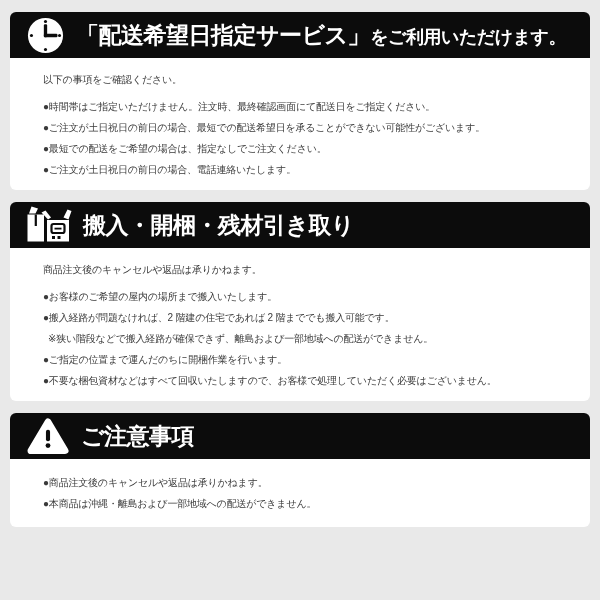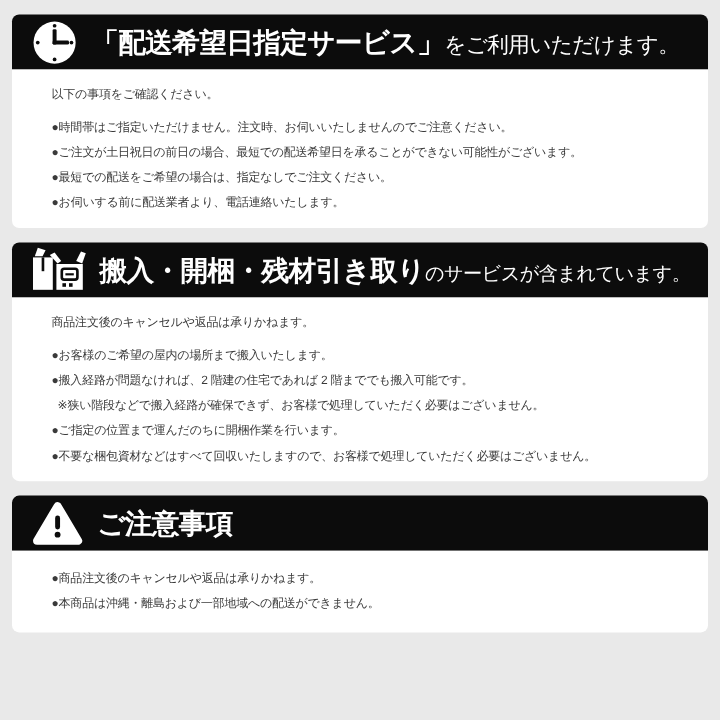--- a/index.html
+++ b/index.html
@@ -24,21 +24,21 @@
     border-radius:6px 6px 0 0;
     height:46px;
     display:flex;
     align-items:center;
     padding:0 14px 0 16px;
     gap:11px;
   }
   .banner .icon{flex:none;display:flex;align-items:center;}
   .banner .titles{display:flex;align-items:baseline;white-space:nowrap;}
   .t-large{font-size:23px;font-weight:bold;letter-spacing:-0.5px;}
-  .t-small{font-size:18px;font-weight:normal;letter-spacing:-0.5px;}
+  .t-small{font-size:18px;font-weight:bold;letter-spacing:-0.5px;}
   .t-small.sm{font-size:16px;}
   .panel{
     background:var(--panel-bg);
     border-radius:0 0 6px 6px;
     padding:11px 10px 10px 33px;
     font-size:10px;
     line-height:21px;
     letter-spacing:-0.2px;
   }
   .intro{margin-bottom:6px;}
@@ -67,33 +67,33 @@
       </span>
       <span class="titles">
         <span class="t-large">「配送希望日指定サービス」</span>
           <span class="t-small">をご利用いただけます。</span>
       </span>
     </div>
     <div class="panel">
       <p class="intro">以下の事項をご確認ください。</p>
       <div class="line">
           <span class="marker">●</span>
-          <span>時間帯はご指定いただけません。注文時、お伺いいたしませんのでご注意ください。</span>
+          <span>時間帯はご指定いただけません。注文時、最終確認画面にて配送日をご指定ください。</span>
         </div>
       <div class="line">
           <span class="marker">●</span>
           <span>ご注文が土日祝日の前日の場合、最短での配送希望日を承ることができない可能性がございます。</span>
         </div>
       <div class="line">
           <span class="marker">●</span>
           <span>最短での配送をご希望の場合は、指定なしでご注文ください。</span>
         </div>
       <div class="line">
           <span class="marker">●</span>
-          <span>お伺いする前に配送業者より、電話連絡いたします。</span>
+          <span>ご注文が土日祝日の前日の場合、電話連絡いたします。</span>
         </div>
     </div>
   </div>
 
   <div class="section">
     <div class="banner">
       <span class="icon">
         <svg width="46" height="40" viewBox="0 0 46 40" aria-hidden="true">
           <polygon points="3,8.5 5.5,1.5 12,3.5 9.5,8.5" fill="#ffffff"></polygon>
           <rect x="1.5" y="9.5" width="16.5" height="27" fill="#ffffff"></rect>
@@ -102,36 +102,35 @@
           <polygon points="42.5,14.5 45.5,6 41.5,4.5 37.5,12.5" fill="#ffffff"></polygon>
           <rect x="21" y="15" width="22" height="21.5" fill="#ffffff"></rect>
           <rect x="25.5" y="19" width="13" height="9" rx="2" fill="none" stroke="#0c0c0c" stroke-width="2.2"></rect>
           <rect x="28.5" y="22.7" width="7" height="1.8" fill="#0c0c0c"></rect>
           <rect x="26" y="31" width="3" height="3" fill="#0c0c0c"></rect>
           <rect x="31.5" y="31" width="3" height="3" fill="#0c0c0c"></rect>
         </svg>
       </span>
       <span class="titles">
         <span class="t-large">搬入・開梱・残材引き取り</span>
-          <span class="t-small sm">のサービスが含まれています。</span>
       </span>
     </div>
     <div class="panel">
       <p class="intro">商品注文後のキャンセルや返品は承りかねます。</p>
       <div class="line">
           <span class="marker">●</span>
           <span>お客様のご希望の屋内の場所まで搬入いたします。</span>
         </div>
       <div class="line">
           <span class="marker">●</span>
           <span>搬入経路が問題なければ、2 階建の住宅であれば 2 階まででも搬入可能です。</span>
         </div>
       <div class="line note">
           <span class="marker">※</span>
-          <span>狭い階段などで搬入経路が確保できず、お客様で処理していただく必要はございません。</span>
+          <span>狭い階段などで搬入経路が確保できず、離島および一部地域への配送ができません。</span>
         </div>
       <div class="line">
           <span class="marker">●</span>
           <span>ご指定の位置まで運んだのちに開梱作業を行います。</span>
         </div>
       <div class="line">
           <span class="marker">●</span>
           <span>不要な梱包資材などはすべて回収いたしますので、お客様で処理していただく必要はございません。</span>
         </div>
     </div>

